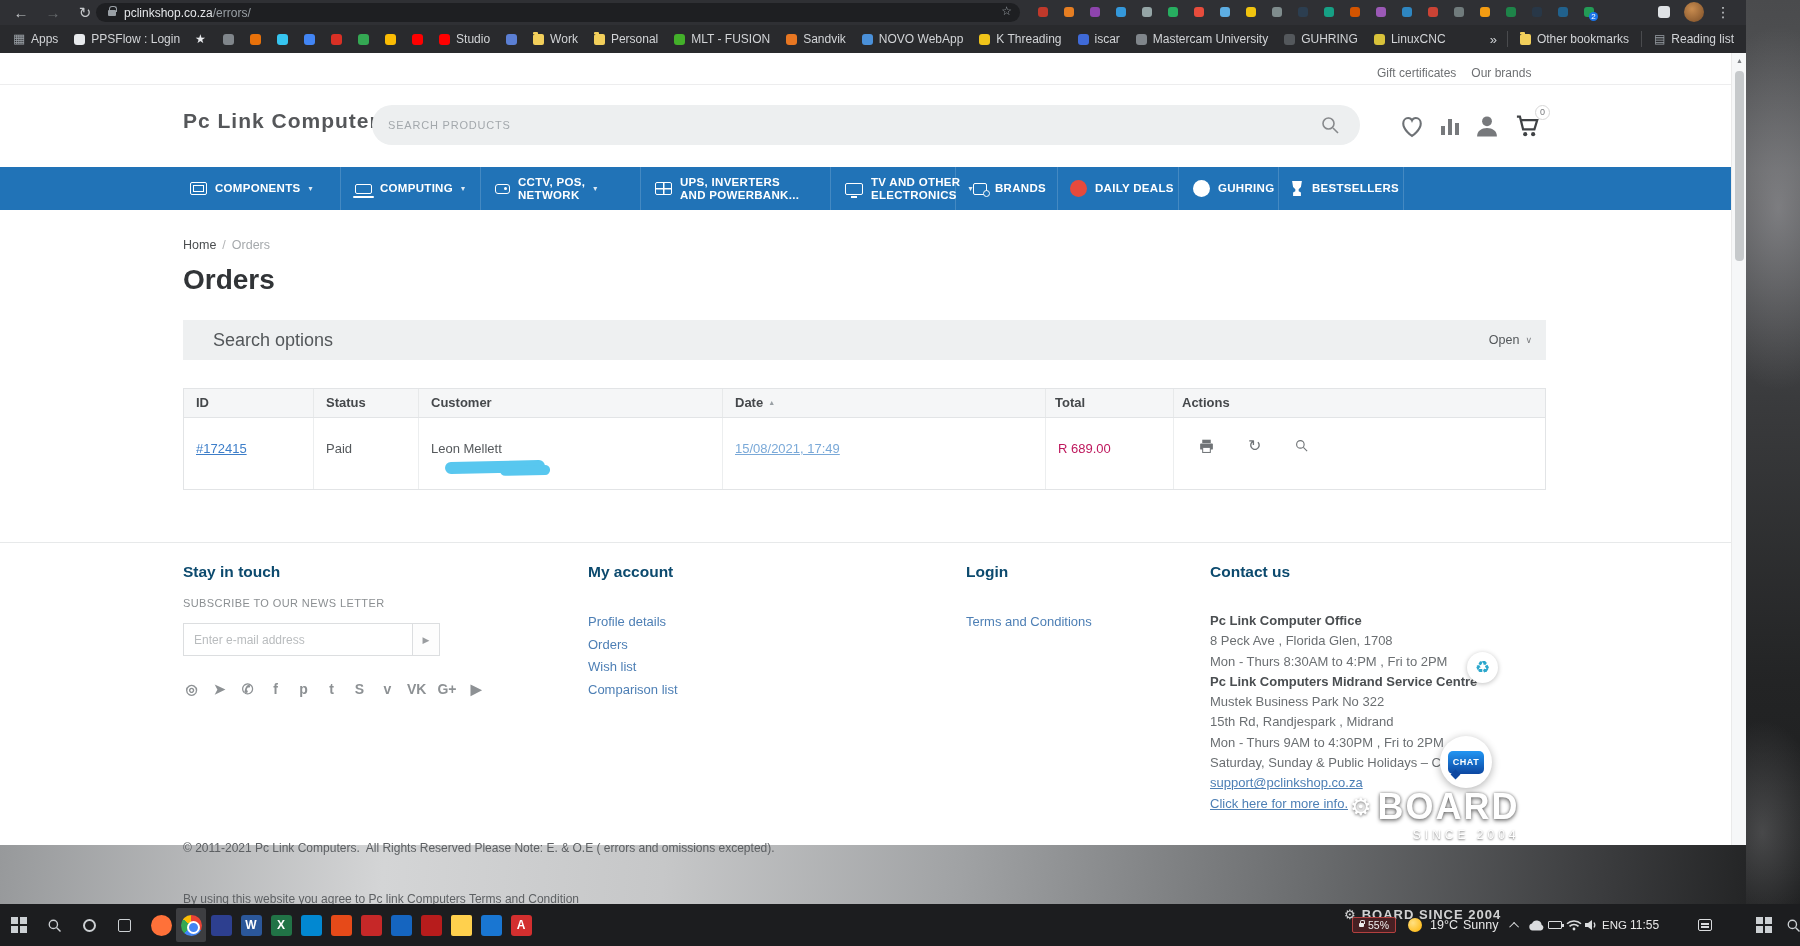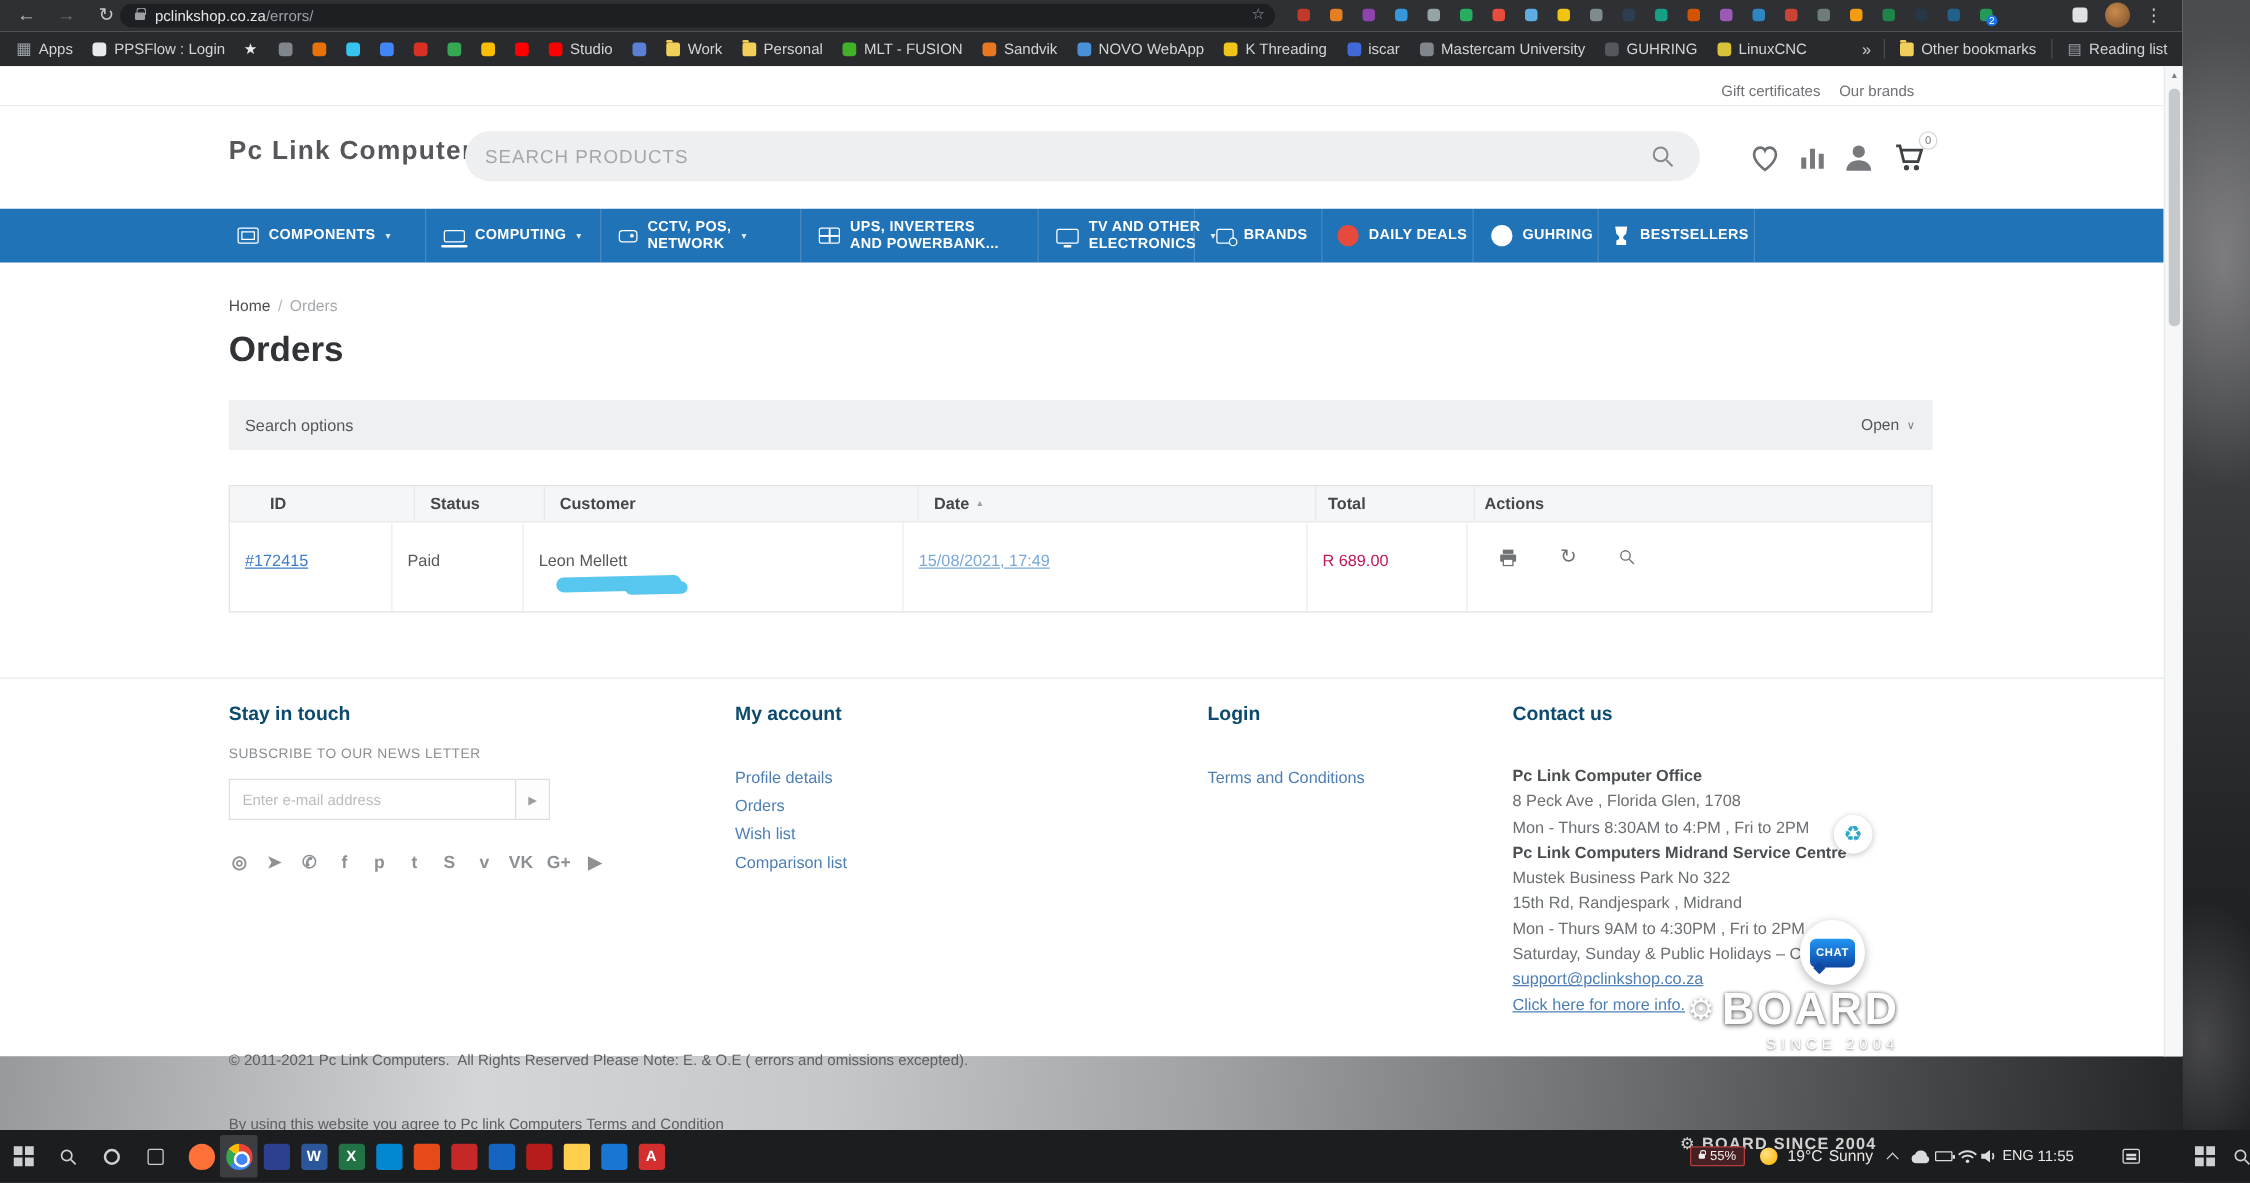--- a/index.html
+++ b/index.html
@@ -53,21 +53,21 @@
   .scrollbar { position:absolute; left:1731px; top:0; width:15px; height:792px; background:#f6f7f8; border-left:1px solid #eaeaea; }
   .sb-arrow { position:absolute; top:4px; left:0; width:15px; text-align:center; font-size:7px; color:#7d8084; }
   .sb-thumb { position:absolute; left:3px; top:18px; width:9px; height:190px; border-radius:4px; background:#c6c9cb; }
 
   .util-links { position:absolute; left:1377px; top:13px; display:flex; gap:15px; }
   .util-link { font-size:12px; color:#6e7073; }
   .util-border { position:absolute; left:0; top:31px; width:1731px; border-bottom:1px solid #ededee; }
 
   .site-logo { position:absolute; left:183px; top:56px; font-size:21px; font-weight:bold; letter-spacing:1px; color:#55575a; }
   .search-pill { position:absolute; left:372px; top:52px; width:988px; height:40px; border-radius:20px; background:#edeff0; display:flex; align-items:center; }
-  .search-ph { margin-left:16px; font-size:15px; letter-spacing:.8px; color:#a3a8ac;text-align:right; }
+  .search-ph { margin-left:16px; font-size:11px; letter-spacing:.8px; color:#a3a8ac;text-align:right; }
   .pill-mag { position:absolute; right:20px; top:10px; }
   .hdr-icons { position:absolute; left:1397px; top:55px; display:flex; gap:12px; align-items:center; height:36px; }
   .hicon { position:relative; }
   .cart-badge { position:absolute; right:-7px; top:-7px; width:15px; height:15px; border-radius:50%; background:#fff; border:1px solid #d7d7d7; font-size:9px; color:#77797c; text-align:center; line-height:13px; }
 
   .navbar { position:absolute; left:0; top:114px; width:1731px; height:43px; background:var(--accent,#2173b7); }
   .nav-item { position:absolute; top:0; height:43px; display:flex; align-items:center; gap:8px; color:#fff; }
   .nav-label { font-size:11.5px; font-weight:bold; letter-spacing:.3px; line-height:12.5px; white-space:pre-line; }
   .nav-chev { font-size:8px; opacity:.85; }
   .n1{left:190px;} .n2{left:355px;} .n3{left:495px;} .n4{left:655px;} .n5{left:845px;} .n6{left:973px;} .n7{left:1070px;} .n8{left:1193px;} .n9{left:1290px;}
@@ -82,26 +82,26 @@
   .ni-brands { width:14px; height:12px; } .ni-brands::after { content:""; position:absolute; right:-4px; bottom:-3px; width:5px; height:5px; border:1.5px solid #fff; border-radius:50%; background:var(--accent,#2173b7); }
   .ni-deals { border:none; width:17px; height:17px; border-radius:50%; background:var(--sale,#e64a3c); }
   .ni-new { border:none; width:17px; height:17px; border-radius:50%; background:#fff; }
   .ni-trophy { border:none; width:14px; height:15px; background:#fff; clip-path:polygon(15% 0,85% 0,78% 40%,62% 55%,62% 68%,78% 76%,78% 100%,22% 100%,22% 76%,38% 68%,38% 55%,22% 40%); }
 
   .breadcrumb { position:absolute; left:183px; top:185px; font-size:12.5px; }
   .bc-home { color:#4b4e50; } .bc-sep { color:#b3b5b7; margin:0 6px; } .bc-cur { color:#a5a9ac; }
   .page-title { position:absolute; left:183px; top:211px; font-size:28px; font-weight:bold; color:#313437; }
 
   .options-bar { position:absolute; left:183px; top:267px; width:1363px; height:40px; background:#eef0f1; display:flex; align-items:center; }
-  .opt-label { margin-left:13px; font-size:13px; color:#53575a; }
+  .opt-label { margin-left:30px; font-size:18px; color:#53575a; }
   .opt-open { position:absolute; right:14px; font-size:12.5px; color:#53575a; display:flex; gap:6px; align-items:center; }
   .opt-chev { font-size:9px; color:#77797c; }
 
   .orders-table { position:absolute; left:183px; top:335px; width:1363px; }
-  .thead { display:flex; height:30px; background:#f5f6f7; border:1px solid #e2e4e6;padding-left:20px; }
+  .thead { display:flex; height:30px; background:#f5f6f7; border:1px solid #e2e4e6; }
   .th { font-size:13px; font-weight:bold; color:#45484b; line-height:28px; padding-left:12px; border-right:1px solid #e7e9ea; }
   .th:last-child { border-right:none; }
   .c-id{width:130px;} .c-status{width:105px;} .c-customer{width:304px;} .c-date{width:323px;} .c-total{width:128px; padding-left:9px;} .c-actions{width:371px; padding-left:8px;}
   .sort-arrow { font-size:7px; color:#9aa0a5; margin-left:5px; vertical-align:2px; }
   .trow { display:flex; height:72px; background:#fff; border:1px solid #e2e4e6; border-top:none; }
   .td { font-size:13px; color:#55595c; padding:23px 0 0 12px; border-right:1px solid #eceeef; }
   .td:last-child { border-right:none; }
   .id-link { color:var(--link,#3d7ec9); }
   .date-link { color:var(--linklight,#7aa9d8); }
   .td.c-total { color:#be185d; }

